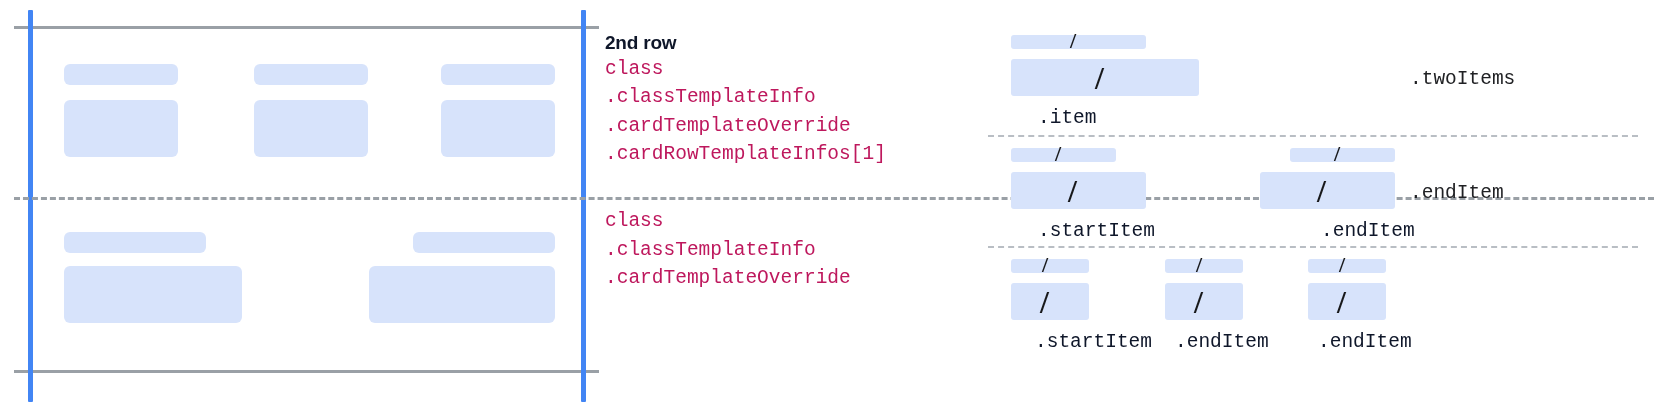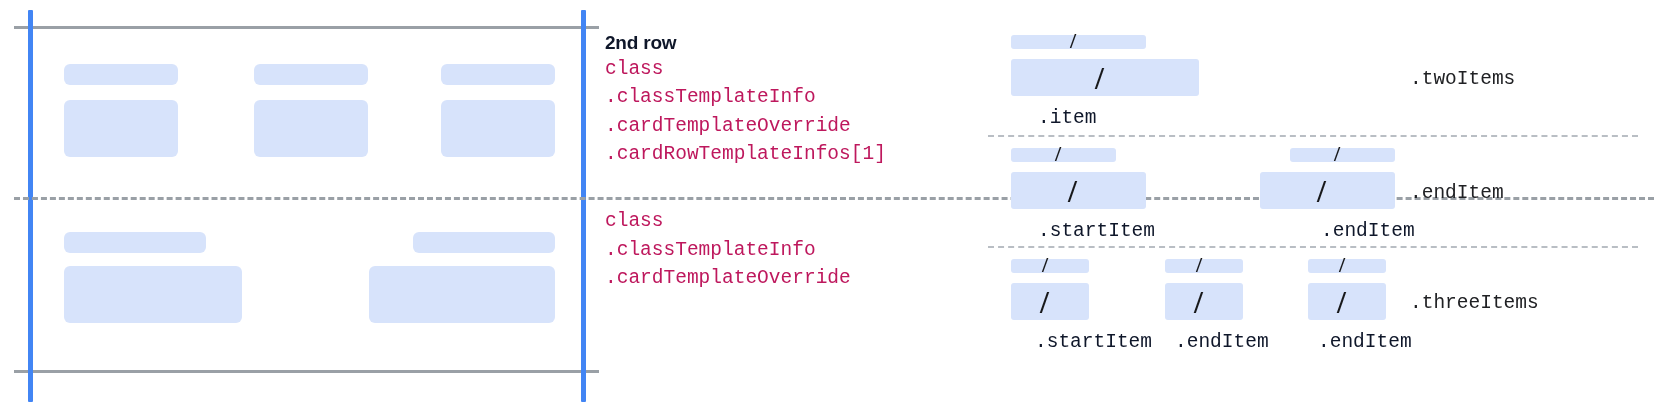--- a/index.html
+++ b/index.html
@@ -232,16 +232,15 @@
     <div class="cell">
       <div class="cap-bar" style="left:348px; top:259px; width:78px; height:14px;"></div>
       <div class="slash small" style="left:379px; top:254px;">/</div>
 
       <div class="body-bar" style="left:348px; top:283px; width:78px; height:37px;"></div>
       <div class="slash big" style="left:377px; top:286px;">/</div>
 
       <div class="cell-label" style="left:325px; top:331px;">.endItem</div>
     </div>
 
-    <div class="group-label" style="left:450px; top:292px;">.threeItems</div>
   </div>
 
 </div>
 
 </body></html>

